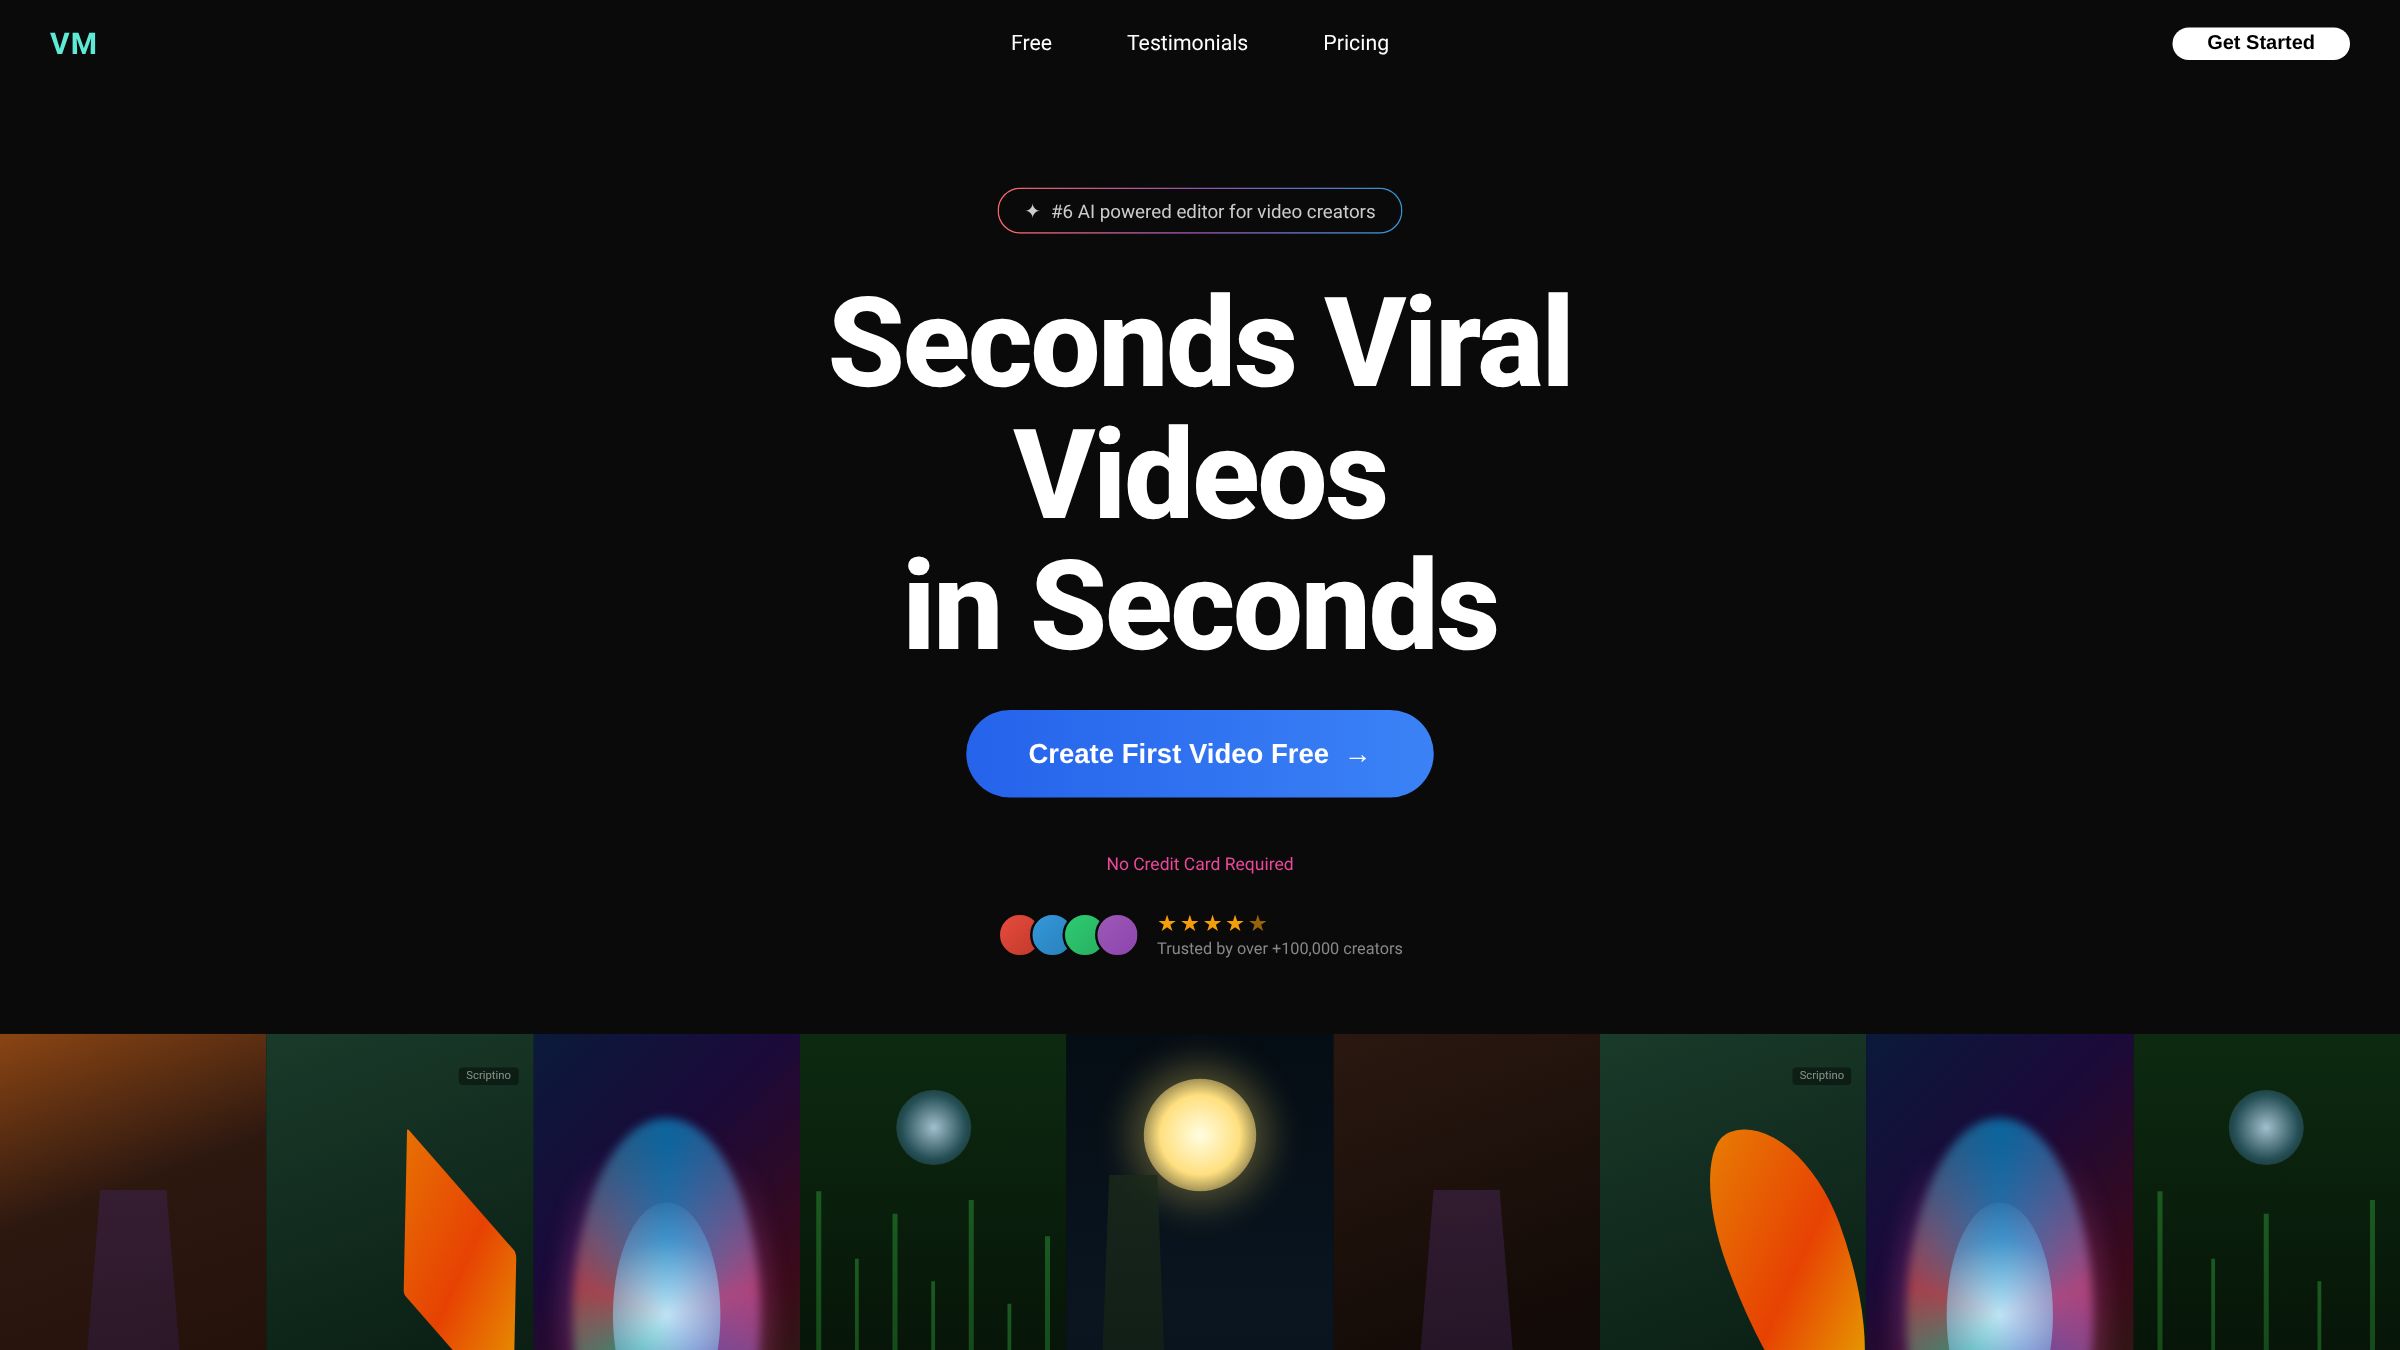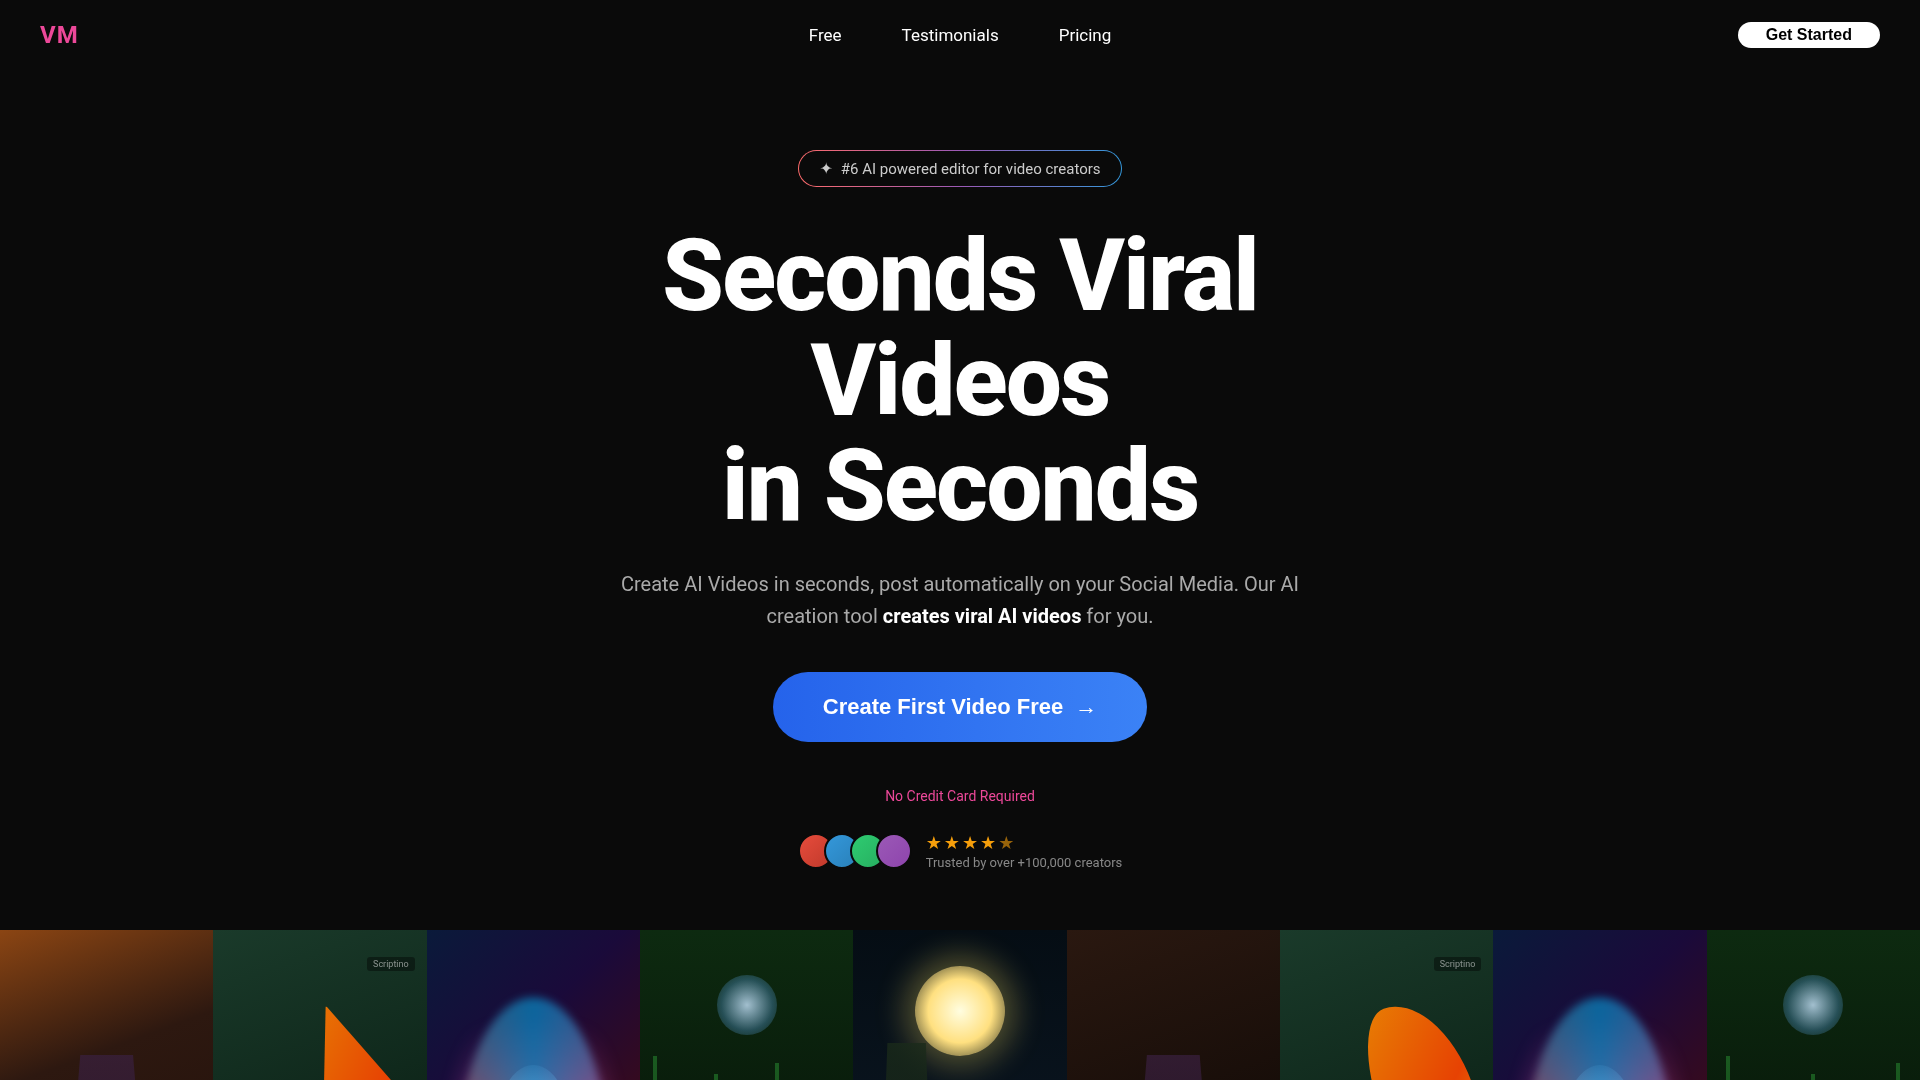--- a/index.html
+++ b/index.html
@@ -25,21 +25,21 @@
       padding: 0 40px;
       height: 70px;
       background-color: #0a0a0a;
       position: relative;
       z-index: 10;
     }
 
     .nav-logo {
       font-size: 24px;
       font-weight: 700;
-      color: #ec4899;
+      color: #5eead4;
       letter-spacing: 1px;
     }
 
     .nav-links {
       display: flex;
       gap: 60px;
       position: absolute;
       left: 50%;
       transform: translateX(-50%);
     }
@@ -290,23 +290,20 @@
   <div class="badge">
     <span class="badge-icon">✦</span>
     <span>#6 AI powered editor for video creators</span>
   </div>
 
   <h1 class="hero-title">
     <span>Seconds Viral Videos</span><br>
     <span>in Seconds</span>
   </h1>
 
-  <p class="hero-subtitle">
-    <span>Create AI Videos in seconds, post automatically on your Social Media. Our AI creation tool </span><strong>creates viral AI videos</strong><span> for you.</span>
-  </p>
 
   <button class="hero-cta">
     <span>Create First Video Free</span>
     <span class="hero-cta-arrow">→</span>
   </button>
 
   <p class="no-cc">No Credit Card Required</p>
 
   <div class="social-proof">
     <div class="avatars">

